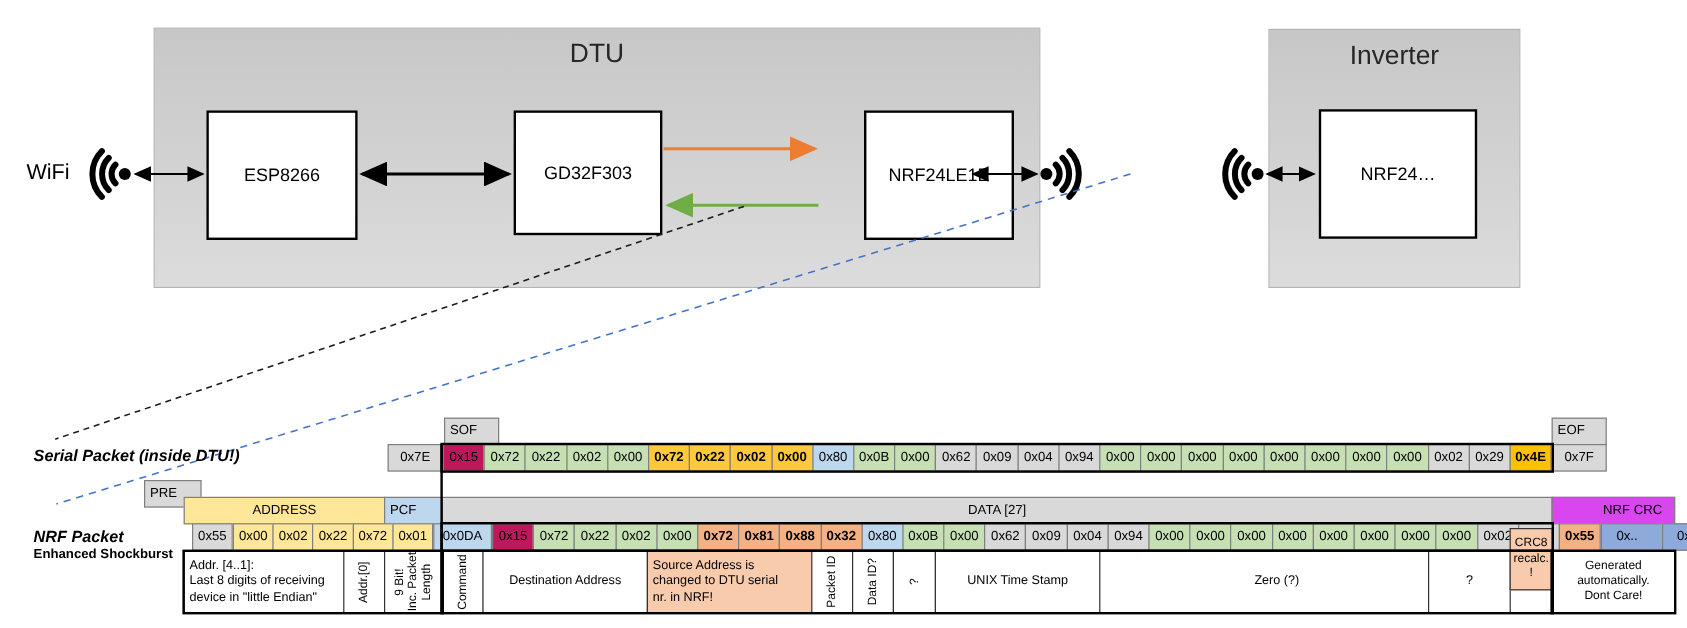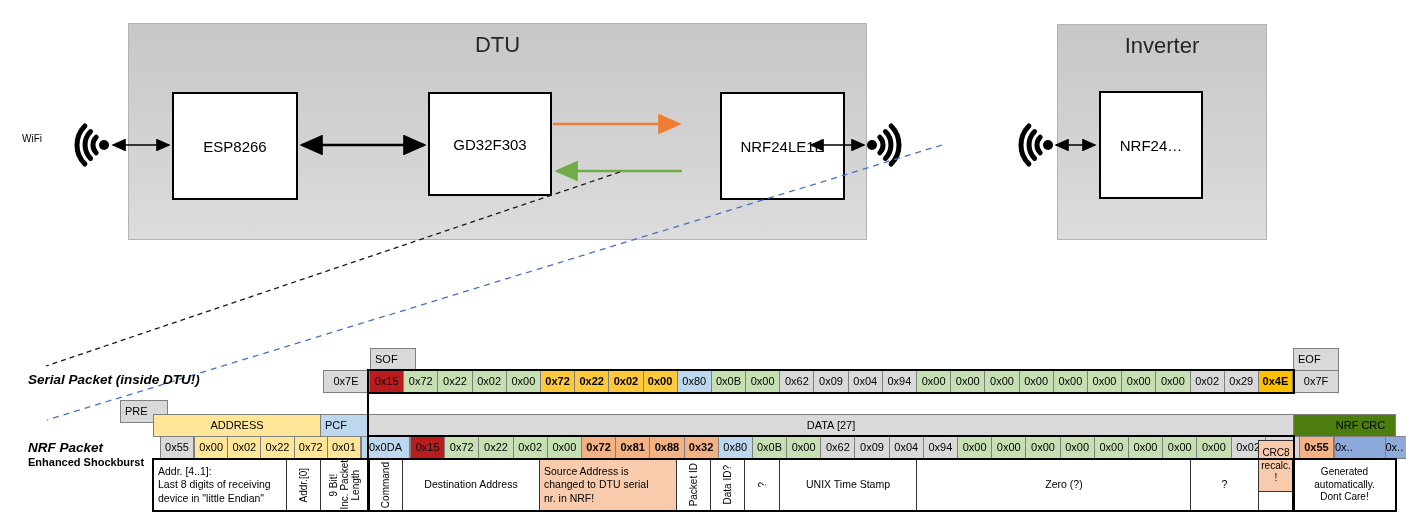--- a/index.html
+++ b/index.html
@@ -1,39 +1,39 @@
 <!DOCTYPE html>
 <html><head>
 <meta charset="utf-8">
 <style>
   html,body{margin:0;padding:0;background:#fff;}
   #stage{position:relative;width:1406px;height:523px;font-family:"Liberation Sans",sans-serif;overflow:hidden;background:#fff;}
   
   .graybox{position:absolute;background:linear-gradient(180deg,#c7c7c7 0%,#dcdcdc 100%);border:1px solid #b3b3b3;z-index:2;}
   .gbtitle{position:absolute;width:100%;text-align:center;font-size:22px;color:#262626;z-index:3;}
   .node{position:absolute;background:#fff;border:2px solid #000;display:flex;align-items:center;justify-content:center;font-size:15px;color:#000;z-index:3;box-sizing:border-box;}
-  .wifilbl{position:absolute;left:22px;top:133px;font-size:10px;color:#000;z-index:3;}
+  .wifilbl{position:absolute;left:22px;top:133px;font-size:18px;color:#000;z-index:3;}
   #conn{position:absolute;left:0;top:0;z-index:4;pointer-events:none;}
   
   .cellrow{position:absolute;display:flex;box-sizing:border-box;z-index:5;}
   .cell{box-sizing:border-box;border:1px solid #7f7f7f;height:23px;line-height:21px;font-size:11px;text-align:center;color:#000;background:#fff;overflow:hidden;white-space:nowrap;}
   .cell + .cell{margin-left:-1px;}
   .grow{flex:1 1 0;}
   .hdr{position:absolute;box-sizing:border-box;border:1px solid #7f7f7f;height:23px;line-height:21px;font-size:11px;z-index:5;color:#000;}
   .hdr.left{padding-left:4px;}
   .hdr.ctr{text-align:center;}
-  .cgd{background:#b91c1c;}        
+  .cgd{background:#be185d;}        
   .cg{background:#C6E0B4;}         
   .cy{background:#FFC93C;font-weight:bold;}   
   .cy2{background:#FFC000;font-weight:bold;}  
   .cb{background:#BDD7EE;}         
   .ck{background:#D9D9D9;}         
   .cs{background:#F4B183;font-weight:bold;}   
-  .hk{background:#D9D9D9;} .hy{background:#FFE699;} .hb{background:#BDD7EE;} .hcrc{background:#4d7c0f;padding-left:32px;}
-  .ccrc{background:#8EAADB;text-align:left;padding-left:0;}
+  .hk{background:#D9D9D9;} .hy{background:#FFE699;} .hb{background:#BDD7EE;} .hcrc{background:#d946ef;padding-left:32px;}
+  .ccrc{background:#8EAADB;text-align:left;padding-left:12px;}
   .caddr{background:#FFE699;}
   .tb{position:absolute;border:2px solid #000;pointer-events:none;z-index:6;box-sizing:border-box;}
   .vline{position:absolute;width:2px;background:#000;z-index:6;pointer-events:none;}
   
   .ann{position:absolute;box-sizing:border-box;border:1px solid #333;background:#fff;height:52px;display:flex;align-items:center;justify-content:center;font-size:10.5px;color:#000;text-align:center;white-space:pre-line;line-height:1.25;z-index:5;}
   .ann.leftal{justify-content:flex-start;text-align:left;padding-left:4px;}
   .ann.salmon{background:#F8CBAD;}
   .vtxt{writing-mode:vertical-rl;transform:rotate(180deg);white-space:pre-line;font-size:10px;line-height:1.1;}
   .plabel{position:absolute;font-size:13.5px;font-weight:bold;font-style:italic;color:#000;z-index:5;white-space:nowrap;}
   .sublabel{position:absolute;font-size:11px;font-weight:600;color:#000;z-index:5;white-space:nowrap;}
@@ -97,21 +97,21 @@
   <div class="wifilbl">WiFi</div>
   <div class="node" style="left:172px;top:92px;width:126px;height:108px;">
       <span>ESP8266</span>
     </div>
   <div class="node" style="left:428px;top:92px;width:124px;height:104px;">
       <span>GD32F303</span>
     </div>
   <div class="node" style="left:720px;top:92px;width:125px;height:108px;">
       <span>NRF24LE1E</span>
     </div>
-  <div class="node" style="left:1099px;top:91px;width:104px;height:108px;">
+  <div class="node" style="left:1099px;top:91px;width:132px;height:108px;">
       <span>NRF24…</span>
     </div>
 
   <div class="plabel" style="left:28px;top:372px;">Serial Packet (inside DTU!)</div>
   <div class="hdr hk left" style="left:323px;top:348px;width:46px;margin-left:47px;">SOF</div>
   <div class="hdr hk left" style="left:1293px;top:348px;width:46px;">EOF</div>
 
   <div class="cellrow" style="left:323px;top:370px;width:1016px;">
     <div class="cell ck" style="flex:0 0 46px;">0x7E</div>
     <div style="flex:1 1 0;display:flex;">

